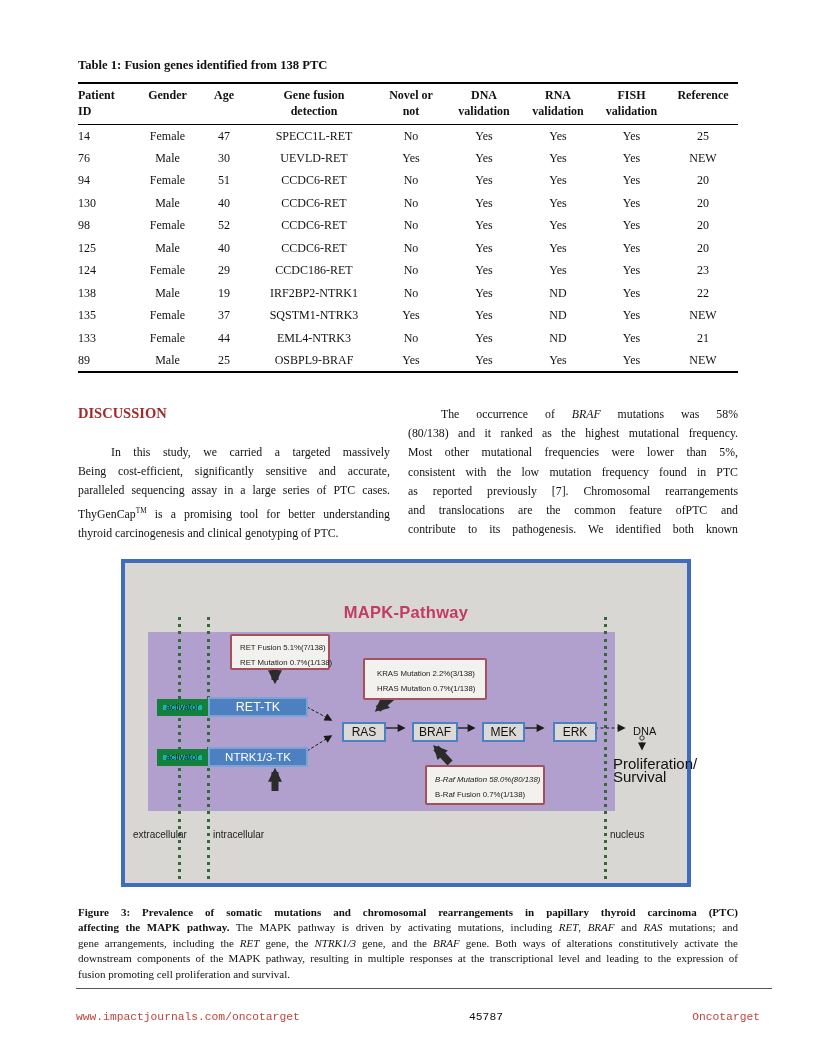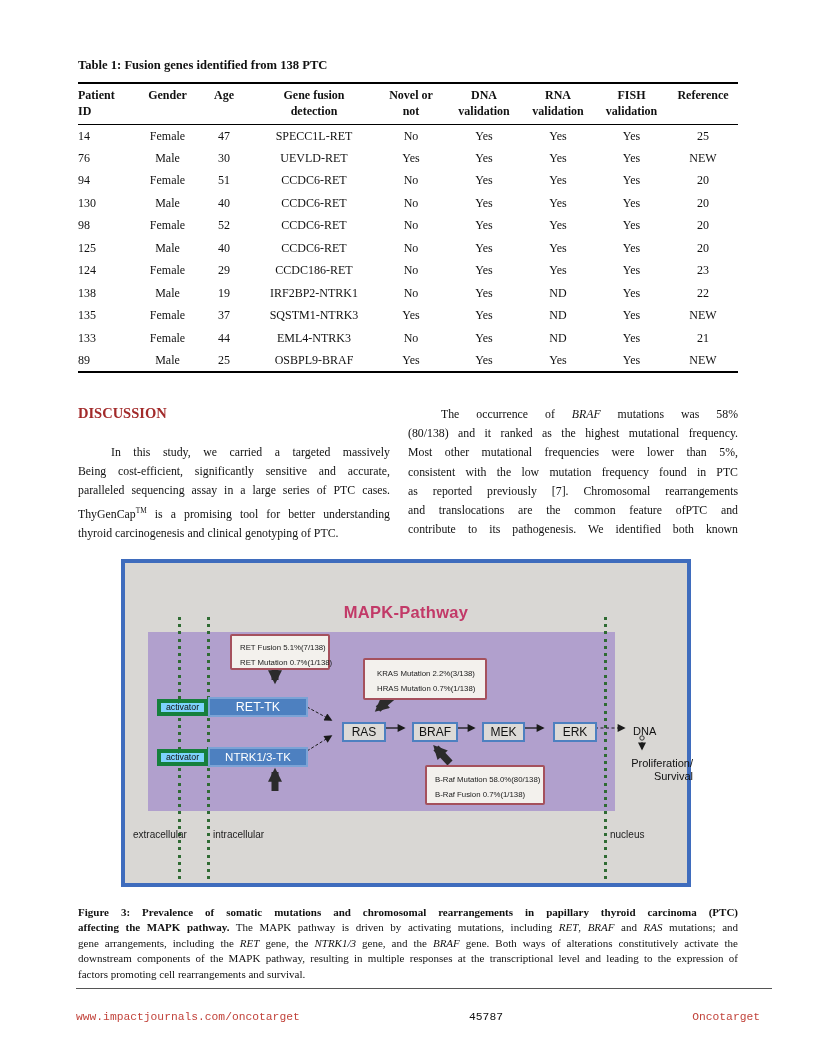--- a/index.html
+++ b/index.html
@@ -41,25 +41,25 @@
   .purple { left:23px; top:69px; width:467px; height:179px; background:#b1a0cd; }
   .dotline { width:3px; background:repeating-linear-gradient(to bottom,#2f6b33 0px 3px, transparent 3px 7.2px); }
   .fig-title { left:0; right:0; top:40px; text-align:center; color:#c23a68;
     font-size:16.5px; font-weight:bold; letter-spacing:0.3px; }
   .ann { background:#f3f1ed; border:2px solid #a5515d; border-radius:2px;
     font-size:7.8px; line-height:15px; padding:4px 0 0 8px; color:#1a1a1a; white-space:nowrap; }
   .node { background:#dcdad7; border:2px solid #4d80c0; display:flex;
     align-items:center; justify-content:center; font-size:12px; color:#111; }
   .receptor { background:#4d80c0; border:2px solid #7ba3d6; display:flex;
     align-items:center; justify-content:center; color:#fff; font-size:12.5px; }
-  .activ { background:#7dd3fc; border:4px solid #15803d; display:flex;
+  .activ { background:#14b8a6; border:6px solid #15803d; display:flex;
     align-items:center; justify-content:center; font-size:8.8px; color:#111; }
   .mem-label { font-size:10px; color:#222; }
   .dna-label { font-size:11px; color:#111; }
-  .prolif { left:488px; top:194px; width:80px; text-align:right; font-size:11px; line-height:13px; color:#111; }
+  .prolif { left:488px; top:194px; width:80px; text-align:left; font-size:15px; line-height:13px; color:#111; }
   svg.arrows { left:-4px; top:-4px; }
 
   
   .caption { margin-top:18px; }
   .caption .tline { font-size:11px; line-height:15.5px; }
 
   
   .footer { position:absolute; left:76px; top:988px; width:696px;
     border-top:1.2px solid #555; padding-top:22px; display:flex;
     font-family:Liberation Mono, monospace; font-size:11.3px; }
@@ -293,21 +293,21 @@
 
       <div class="ann" style="left:105px; top:71px; width:100px; height:36px;">
         <div style="position:static;">RET Fusion 5.1%(7/138)</div>
         <div style="position:static;">RET Mutation 0.7%(1/138)</div>
       </div>
       <div class="ann" style="left:238px; top:95px; width:124px; height:42px; padding-top:6px; padding-left:12px;">
         <div style="position:static;">KRAS Mutation 2.2%(3/138)</div>
         <div style="position:static;">HRAS Mutation 0.7%(1/138)</div>
       </div>
       <div class="ann" style="left:300px; top:202px; width:120px; height:40px; padding-top:5px;">
-        <div style="position:static;">B-Raf Mutation 58.0%(80/138)</div>
+        <div style="position:static;font-style:italic;">B-Raf Mutation 58.0%(80/138)</div>
         <div style="position:static;">B-Raf Fusion 0.7%(1/138)</div>
       </div>
 
       <div class="activ" style="left:32px; top:136px; width:51px; height:17px;">activator</div>
       <div class="receptor" style="left:83px; top:134px; width:100px; height:20px;">RET-TK</div>
       <div class="activ" style="left:32px; top:186px; width:51px; height:17px;">activator</div>
       <div class="receptor" style="left:83px; top:184px; width:100px; height:20px; font-size:11.5px;">NTRK1/3-TK</div>
 
       <div class="node" style="left:217px; top:159px; width:44px; height:20px;">RAS</div>
       <div class="node" style="left:287px; top:159px; width:46px; height:20px;">BRAF</div>
@@ -323,21 +323,21 @@
       <div class="mem-label" style="left:8px; top:266px;">extracellular</div>
       <div class="mem-label" style="left:88px; top:266px;">intracellular</div>
       <div class="mem-label" style="left:485px; top:266px;">nucleus</div>
     </div>
 
     <div class="caption">
         <div class="tline"><span class="bd">Figure 3: Prevalence of somatic mutations and chromosomal rearrangements in papillary thyroid carcinoma (PTC)</span></div>
         <div class="tline"><span class="bd">affecting the MAPK pathway.</span><span> The MAPK pathway is driven by activating mutations, including </span><span class="it">RET</span><span>, </span><span class="it">BRAF</span><span> and </span><span class="it">RAS</span><span> mutations; and</span></div>
         <div class="tline"><span>gene arrangements, including the </span><span class="it">RET</span><span> gene, the </span><span class="it">NTRK1/3</span><span> gene, and the </span><span class="it">BRAF</span><span> gene. Both ways of alterations constitutively activate the</span></div>
         <div class="tline"><span>downstream components of the MAPK pathway, resulting in multiple responses at the transcriptional level and leading to the expression of</span></div>
-        <div class="tline last"><span>factors promoting cell rearrangements and survival.</span></div>
+        <div class="tline last"><span>fusion promoting cell proliferation and survival.</span></div>
       </div>
   </div>
 
   <div class="footer">
     <span class="url">www.impactjournals.com/oncotarget</span>
     <span class="pageno">45787</span>
     <span class="journal">Oncotarget</span>
   </div>
 </div>
 

